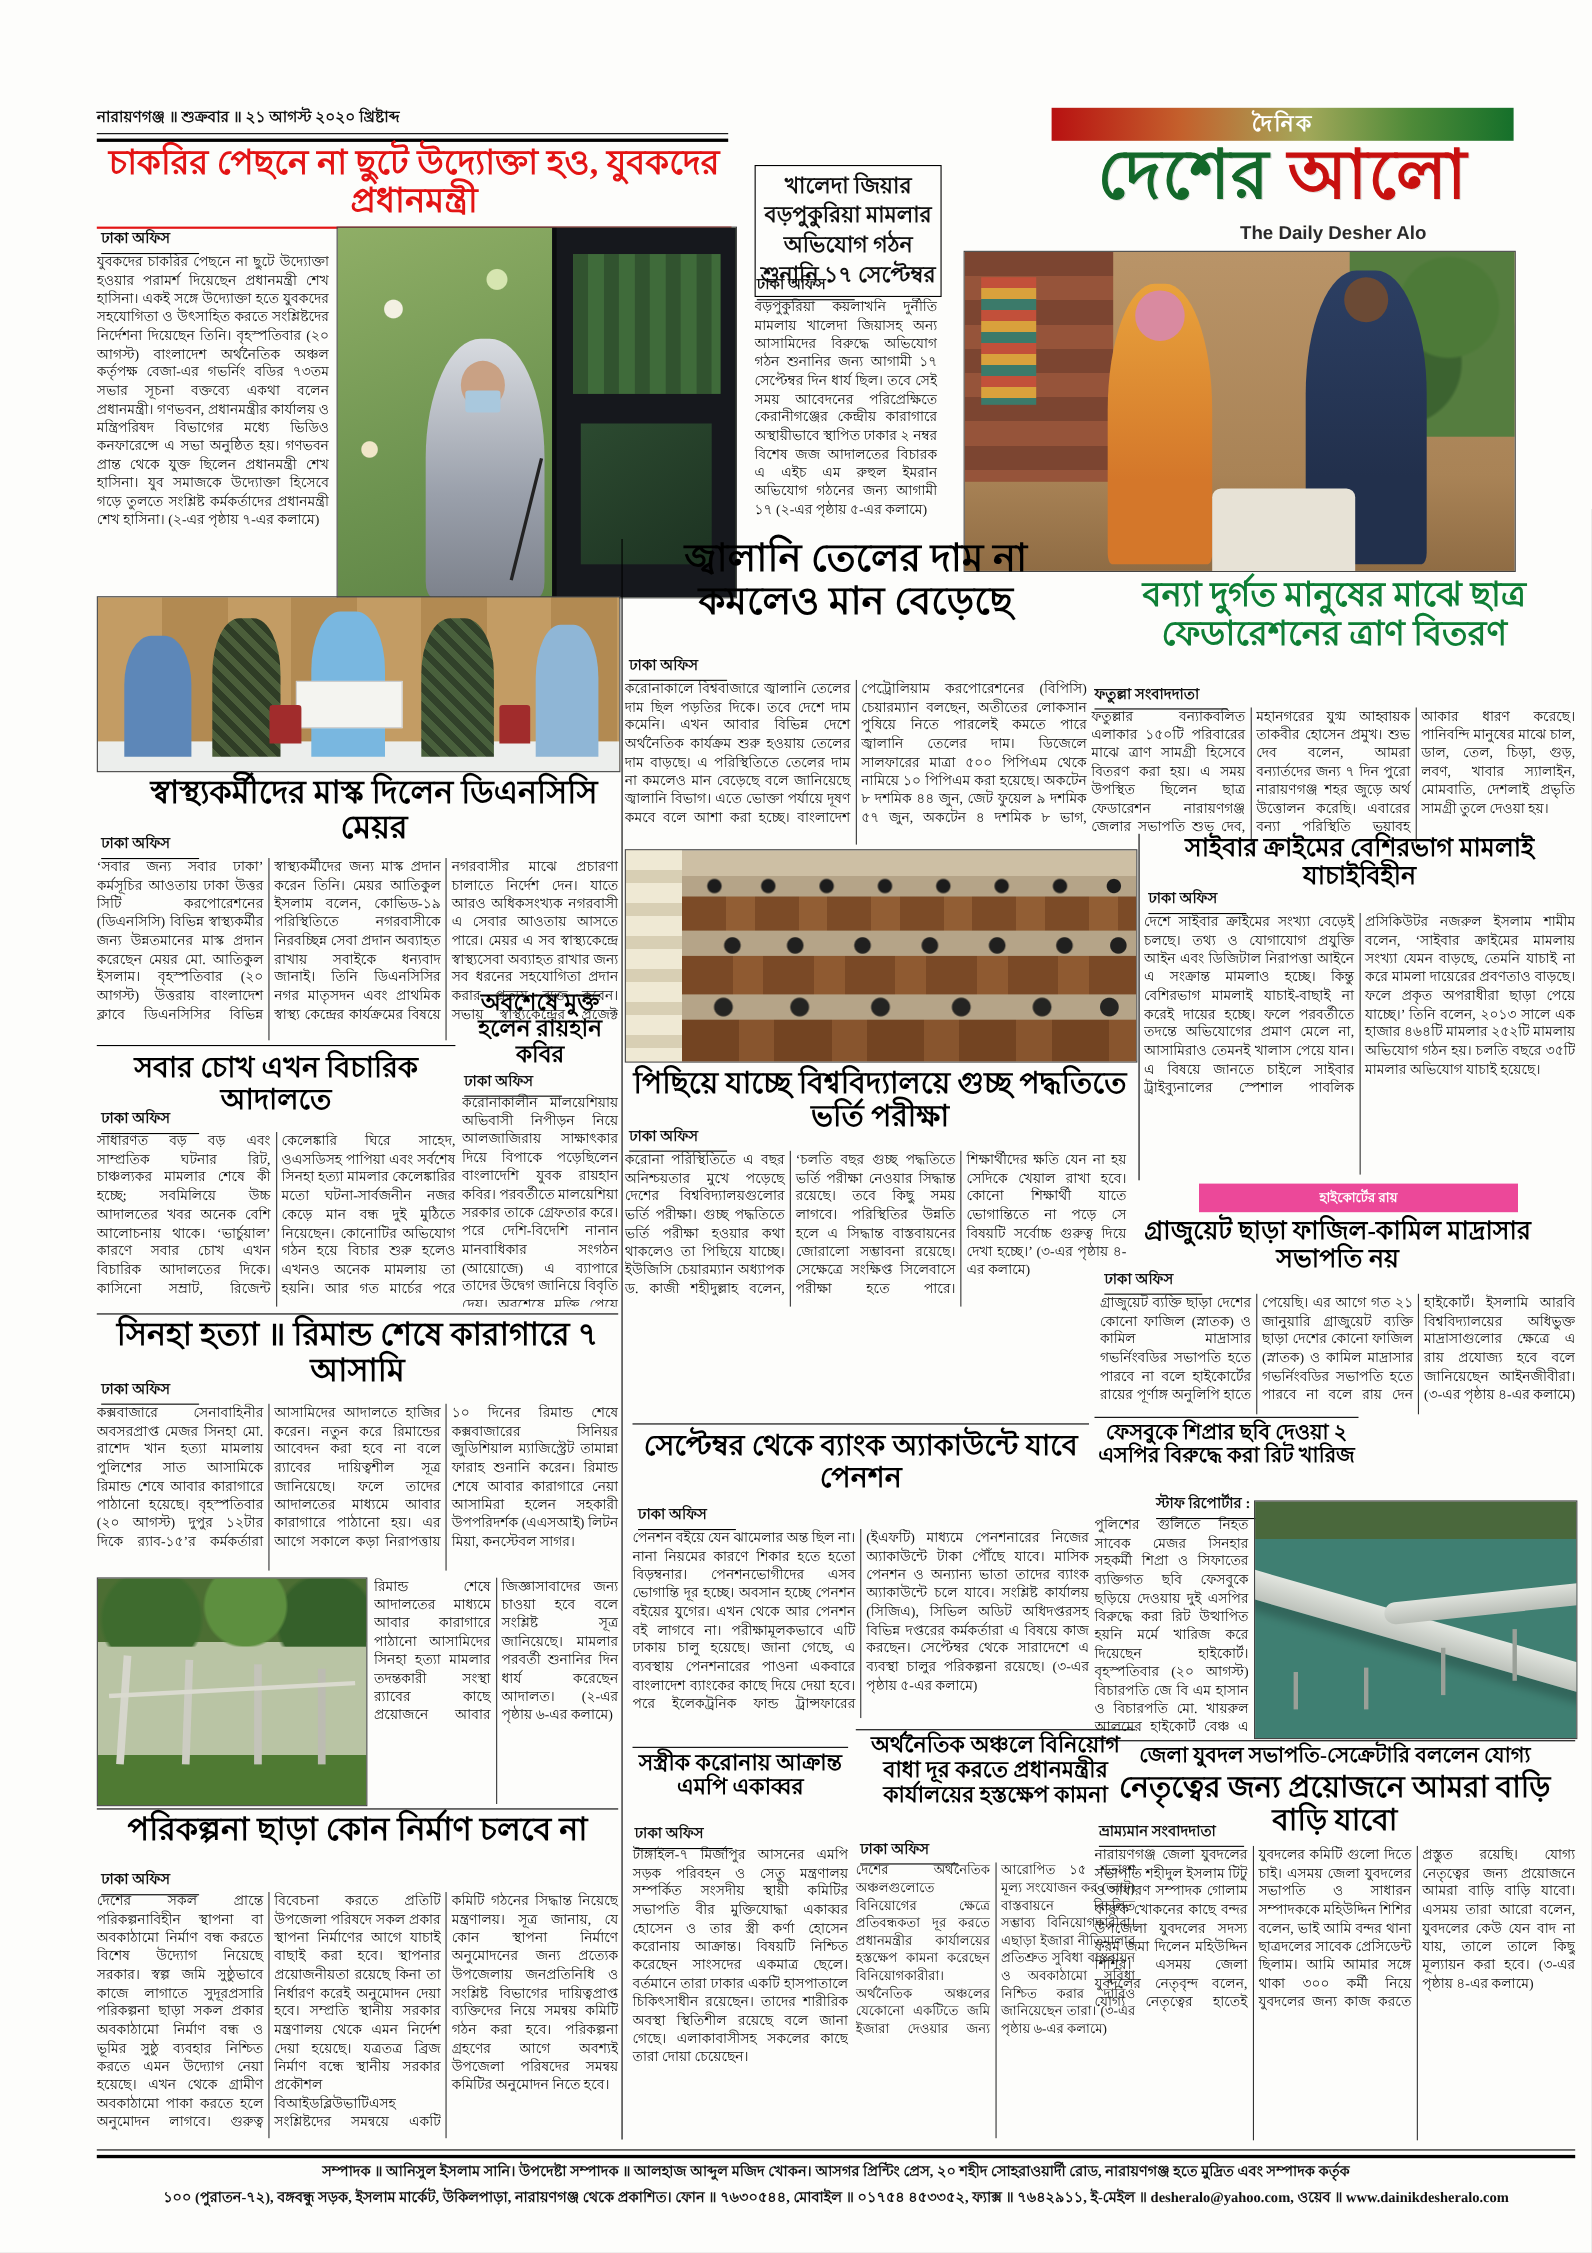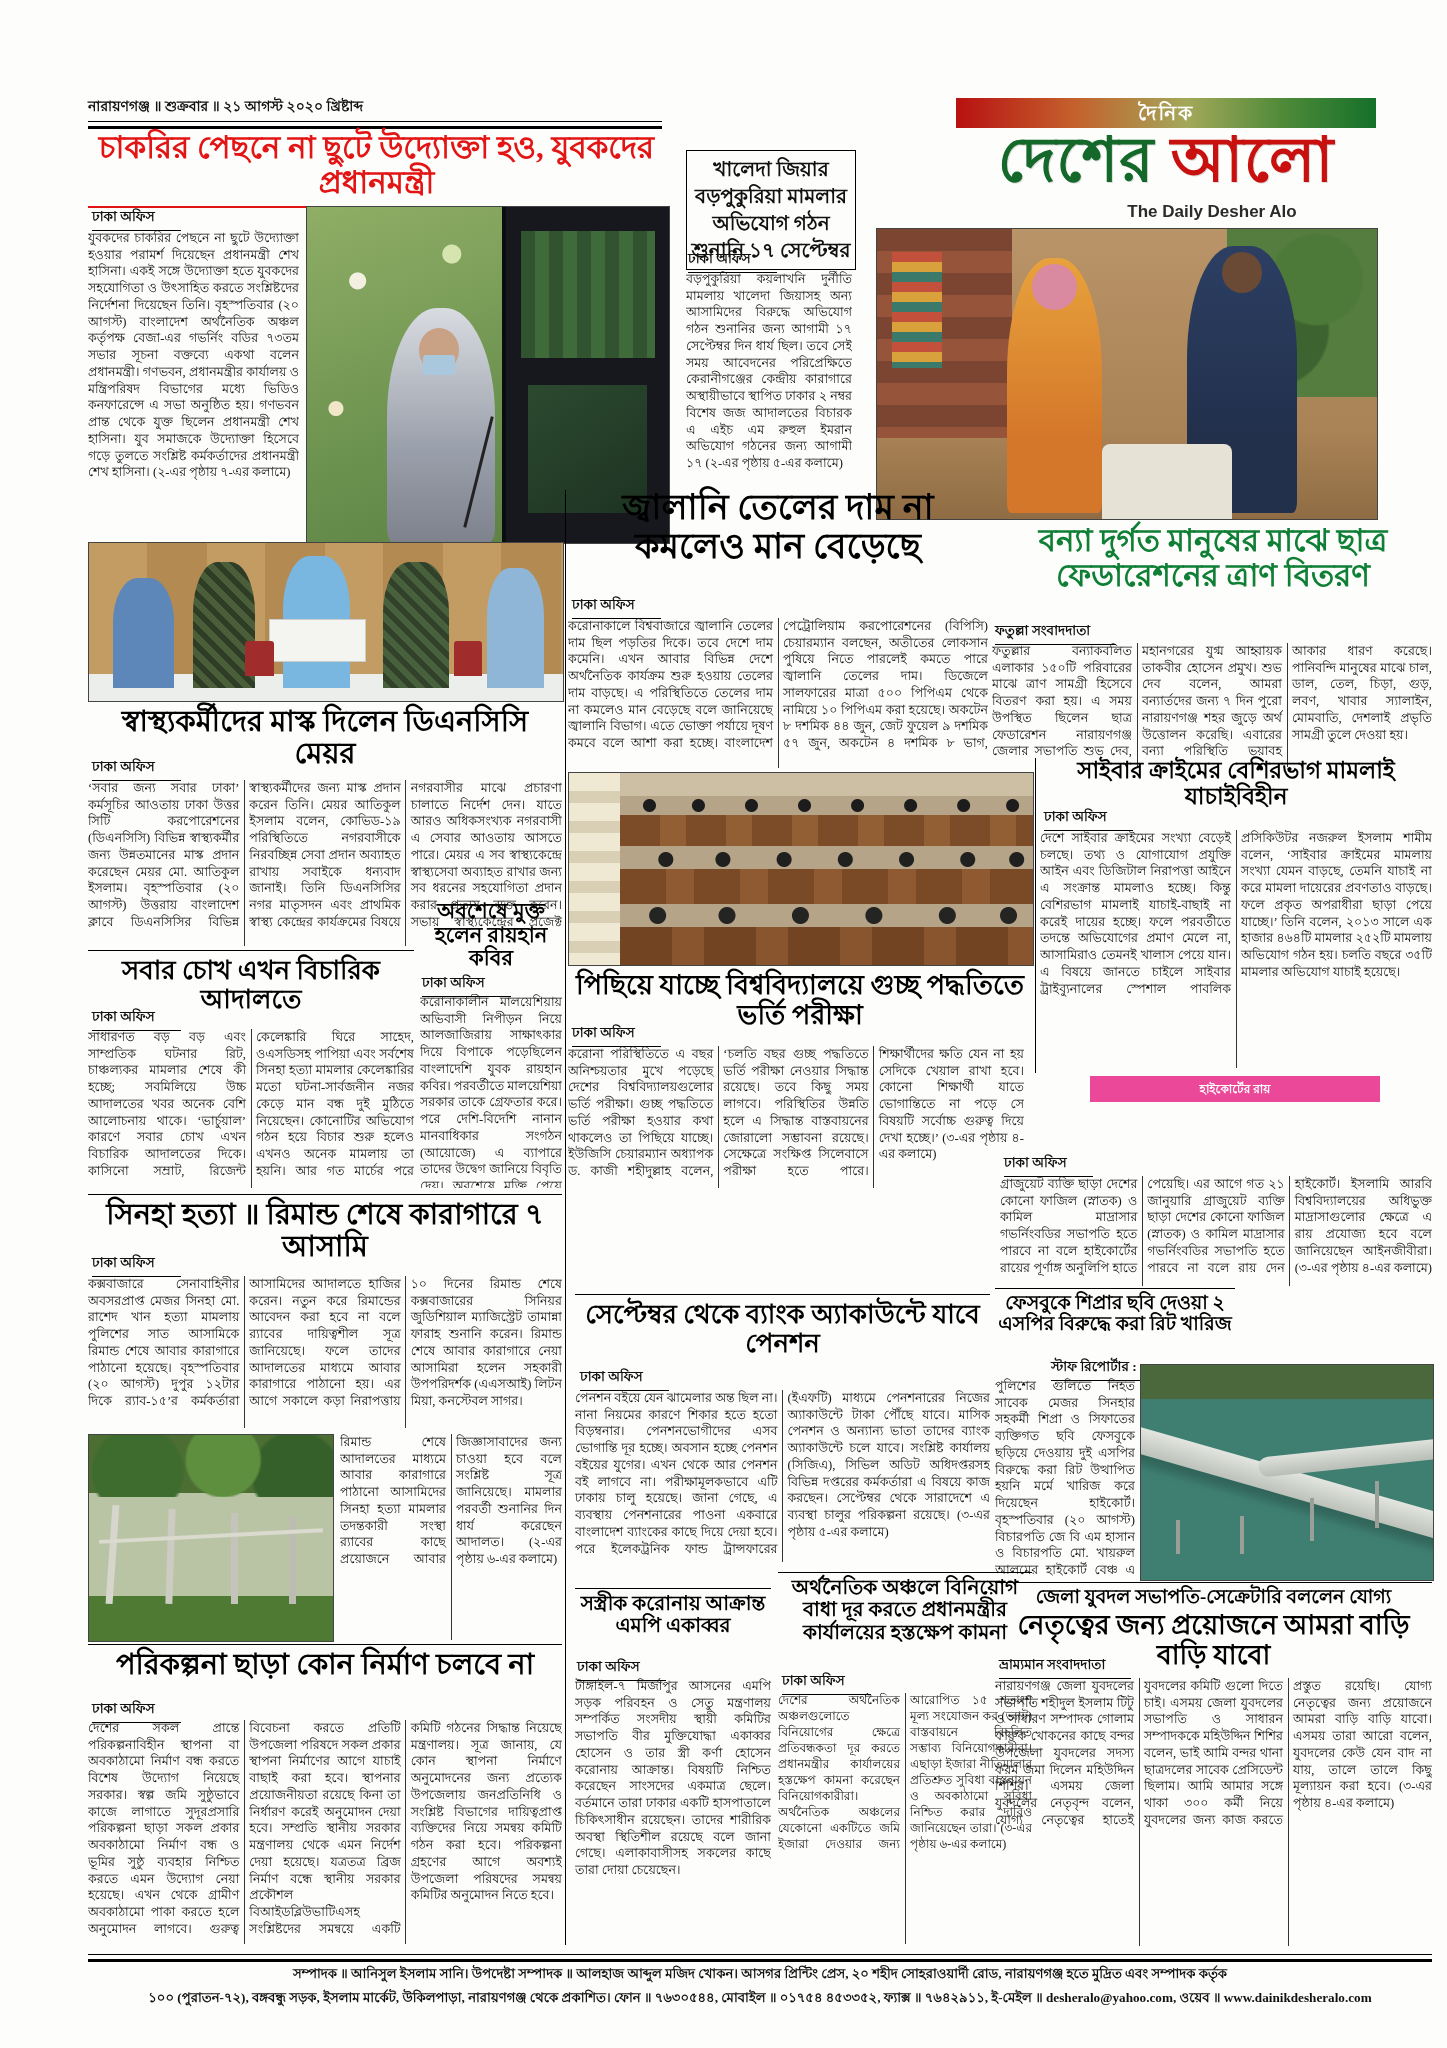--- a/index.html
+++ b/index.html
@@ -90,21 +90,21 @@
     <div class="fig" style="left:0;bottom:0;width:100%;height:17%;background:#eceeec;"></div>
     <div class="fig" style="left:5%;top:22%;width:13%;height:70%;border-radius:40% 40% 0 0;background:#5d87b8;"></div>
     <div class="fig" style="left:22%;top:12%;width:13%;height:80%;border-radius:40% 40% 0 0;background:repeating-linear-gradient(45deg,#4b5e3a 0 6px,#2f3d26 6px 12px);"></div>
     <div class="fig" style="left:41%;top:8%;width:14%;height:84%;border-radius:40% 40% 0 0;background:#79b7e0;"></div>
     <div class="fig" style="left:38%;top:48%;width:20%;height:26%;background:#f4f4f0;border:1px solid #ccc;"></div>
     <div class="fig" style="left:62%;top:12%;width:14%;height:80%;border-radius:40% 40% 0 0;background:repeating-linear-gradient(45deg,#49603c 0 6px,#31412a 6px 12px);"></div>
     <div class="fig" style="left:84%;top:16%;width:12%;height:76%;border-radius:40% 40% 0 0;background:#8fb6d6;"></div>
     <div class="fig" style="left:33%;top:62%;width:6%;height:22%;background:#a12c2c;border-radius:3px 3px 0 0;"></div>
     <div class="fig" style="left:77%;top:62%;width:6%;height:22%;background:#a12c2c;border-radius:3px 3px 0 0;"></div>
   </div>
-  <div class="abs hl" style="left:88px;top:705px;width:474px;font-size:29px;">স্বাস্থ্যকর্মীদের মাস্ক দিলেন ডিএনসিসি মেয়র</div>
+  <div class="abs hl" style="left:103px;top:705px;width:474px;font-size:29px;">স্বাস্থ্যকর্মীদের মাস্ক দিলেন ডিএনসিসি মেয়র</div>
   <div class="abs" style="left:92px;top:756px;"><span class="byline">ঢাকা অফিস</span></div>
   <div class="abs bodytxt c3" style="left:88px;top:780px;width:474px;height:166px;">‘সবার জন্য সবার ঢাকা’ কর্মসূচির আওতায় ঢাকা উত্তর সিটি করপোরেশনের (ডিএনসিসি) বিভিন্ন স্বাস্থ্যকর্মীর জন্য উন্নতমানের মাস্ক প্রদান করেছেন মেয়র মো. আতিকুল ইসলাম। বৃহস্পতিবার (২০ আগস্ট) উত্তরায় বাংলাদেশ ক্লাবে ডিএনসিসির বিভিন্ন স্বাস্থ্যকর্মীদের জন্য মাস্ক প্রদান করেন তিনি। মেয়র আতিকুল ইসলাম বলেন, কোভিড-১৯ পরিস্থিতিতে নগরবাসীকে নিরবচ্ছিন্ন সেবা প্রদান অব্যাহত রাখায় সবাইকে ধন্যবাদ জানাই। তিনি ডিএনসিসির নগর মাতৃসদন এবং প্রাথমিক স্বাস্থ্য কেন্দ্রের কার্যক্রমের বিষয়ে নগরবাসীর মাঝে প্রচারণা চালাতে নির্দেশ দেন। যাতে আরও অধিকসংখ্যক নগরবাসী এ সেবার আওতায় আসতে পারে। মেয়র এ সব স্বাস্থ্যকেন্দ্রে স্বাস্থ্যসেবা অব্যাহত রাখার জন্য সব ধরনের সহযোগিতা প্রদান করার প্রত্যয় ব্যক্ত করেন। সভায় স্বাস্থ্যকেন্দ্রের প্রজেক্ট ম্যানেজাররা তাদের সংস্থার কার্যক্রম তুলে ধরেন। মেয়রকে কৃতজ্ঞতা জানান। অনুষ্ঠানে অন্যান্যের মধ্যে ডিএনসিসির প্রধান স্বাস্থ্য কর্মকর্তা ব্রিগেডিয়ার জেনারেল মোমিনুর রহমান মামুন, নারী মৈত্রী-১, নারী মৈত্রী-২, ঢাকা আহছানিয়া মিশন, বাপসা, ইউটিপিএস, রাজ, এমসিএইচ-এফপি সেন্টার, সূর্যের হাসি নেটওয়ার্ক প্রজেক্টের ম্যানেজাররা উপস্থিত ছিলেন।</div>
 
   <div class="abs photo" style="left:568px;top:772px;width:464px;height:192px;background:linear-gradient(180deg,#cdbfa4 0 12%,#b5a488 12% 100%);">
     <div class="fig" style="left:0;top:0;width:11%;height:100%;background:repeating-linear-gradient(180deg,#efe9d4 0 18px,#d8cfb4 18px 30px);"></div>
     <div class="fig" style="left:11%;top:22%;width:89%;height:16%;background:repeating-linear-gradient(90deg,#7c4b27 0 40px,#925e34 40px 66px);"></div>
     <div class="fig" style="left:11%;top:50%;width:89%;height:18%;background:repeating-linear-gradient(90deg,#7a4926 0 46px,#8f5a31 46px 74px);"></div>
     <div class="fig" style="left:11%;top:80%;width:89%;height:20%;background:repeating-linear-gradient(90deg,#734422 0 52px,#88552e 52px 84px);"></div>
     <div class="fig" style="left:12%;top:12%;width:88%;height:10%;background:radial-gradient(circle at 6% 50%,#1c1c1c 0 6px,transparent 7px),radial-gradient(circle at 18% 50%,#1c1c1c 0 6px,transparent 7px),radial-gradient(circle at 31% 50%,#1c1c1c 0 6px,transparent 7px),radial-gradient(circle at 44% 50%,#1c1c1c 0 6px,transparent 7px),radial-gradient(circle at 57% 50%,#1c1c1c 0 6px,transparent 7px),radial-gradient(circle at 70% 50%,#1c1c1c 0 6px,transparent 7px),radial-gradient(circle at 83% 50%,#1c1c1c 0 6px,transparent 7px),radial-gradient(circle at 95% 50%,#1c1c1c 0 6px,transparent 7px);"></div>
     <div class="fig" style="left:12%;top:40%;width:88%;height:10%;background:radial-gradient(circle at 10% 50%,#20201f 0 7px,transparent 8px),radial-gradient(circle at 24% 50%,#20201f 0 7px,transparent 8px),radial-gradient(circle at 39% 50%,#20201f 0 7px,transparent 8px),radial-gradient(circle at 54% 50%,#20201f 0 7px,transparent 8px),radial-gradient(circle at 69% 50%,#20201f 0 7px,transparent 8px),radial-gradient(circle at 84% 50%,#20201f 0 7px,transparent 8px),radial-gradient(circle at 96% 50%,#20201f 0 7px,transparent 8px);"></div>
@@ -122,20 +122,21 @@
   <div class="abs rule" style="left:88px;top:950px;width:326px;"></div>
   <div class="abs hl" style="left:88px;top:956px;width:326px;font-size:26px;">সবার চোখ এখন বিচারিক আদালতে</div>
   <div class="abs" style="left:92px;top:1006px;"><span class="byline">ঢাকা অফিস</span></div>
   <div class="abs bodytxt c2" style="left:88px;top:1029px;width:326px;height:159px;">সাধারণত বড় বড় এবং সাম্প্রতিক ঘটনার রিট, চাঞ্চল্যকর মামলার শেষে কী হচ্ছে; সবমিলিয়ে উচ্চ আদালতের খবর অনেক বেশি আলোচনায় থাকে। ‘ভার্চুয়াল’ কারণে সবার চোখ এখন বিচারিক আদালতের দিকে। কাসিনো সম্রাট, রিজেন্ট কেলেঙ্কারি ঘিরে সাহেদ, ওএসডিসহ পাপিয়া এবং সর্বশেষ সিনহা হত্যা মামলার কেলেঙ্কারির মতো ঘটনা-সার্বজনীন নজর কেড়ে মান বন্ধ দুই মুঠিতে নিয়েছেন। কোনোটির অভিযোগ গঠন হয়ে বিচার শুরু হলেও এখনও অনেক মামলায় তা হয়নি। আর গত মার্চের পরে করোনা সংক্রমণের কারণে আদালত পাড়া বন্ধ থাকায় এখনও বিচারিক কার্যক্রম পুরোদমে শুরু হয়নি। এসব মামলার জেরে এখন সবার দৃষ্টি বিচারিক আদালতে।</div>
 
   <div class="abs hl" style="left:568px;top:970px;width:464px;font-size:27px;">পিছিয়ে যাচ্ছে বিশ্ববিদ্যালয়ে গুচ্ছ পদ্ধতিতে ভর্তি পরীক্ষা</div>
   <div class="abs" style="left:572px;top:1022px;"><span class="byline">ঢাকা অফিস</span></div>
   <div class="abs bodytxt c3" style="left:568px;top:1046px;width:456px;height:142px;">করোনা পরিস্থিতিতে এ বছর অনিশ্চয়তার মুখে পড়েছে দেশের বিশ্ববিদ্যালয়গুলোর ভর্তি পরীক্ষা। গুচ্ছ পদ্ধতিতে ভর্তি পরীক্ষা হওয়ার কথা থাকলেও তা পিছিয়ে যাচ্ছে। ইউজিসি চেয়ারম্যান অধ্যাপক ড. কাজী শহীদুল্লাহ বলেন, ‘চলতি বছর গুচ্ছ পদ্ধতিতে ভর্তি পরীক্ষা নেওয়ার সিদ্ধান্ত রয়েছে। তবে কিছু সময় লাগবে। পরিস্থিতির উন্নতি হলে এ সিদ্ধান্ত বাস্তবায়নের জোরালো সম্ভাবনা রয়েছে। সেক্ষেত্রে সংক্ষিপ্ত সিলেবাসে পরীক্ষা হতে পারে। শিক্ষার্থীদের ক্ষতি যেন না হয় সেদিকে খেয়াল রাখা হবে। কোনো শিক্ষার্থী যাতে ভোগান্তিতে না পড়ে সে বিষয়টি সর্বোচ্চ গুরুত্ব দিয়ে দেখা হচ্ছে।’ (৩-এর পৃষ্ঠায় ৪-এর কলামে)</div>
 
   <div class="abs tagbar" style="left:1090px;top:1076px;width:290px;">হাইকোর্টের রায়</div>
+  <div class="abs hl" style="left:1000px;top:1106px;width:432px;font-size:23px;">গ্রাজুয়েট ছাড়া ফাজিল-কামিল মাদ্রাসার সভাপতি নয়</div>
   <div class="abs" style="left:1004px;top:1152px;"><span class="byline">ঢাকা অফিস</span></div>
   <div class="abs bodytxt c3" style="left:1000px;top:1176px;width:432px;height:110px;">গ্রাজুয়েট ব্যক্তি ছাড়া দেশের কোনো ফাজিল (স্নাতক) ও কামিল মাদ্রাসার গভর্নিংবডির সভাপতি হতে পারবে না বলে হাইকোর্টের রায়ের পূর্ণাঙ্গ অনুলিপি হাতে পেয়েছি। এর আগে গত ২১ জানুয়ারি গ্রাজুয়েট ব্যক্তি ছাড়া দেশের কোনো ফাজিল (স্নাতক) ও কামিল মাদ্রাসার গভর্নিংবডির সভাপতি হতে পারবে না বলে রায় দেন হাইকোর্ট। ইসলামি আরবি বিশ্ববিদ্যালয়ের অধিভুক্ত মাদ্রাসাগুলোর ক্ষেত্রে এ রায় প্রযোজ্য হবে বলে জানিয়েছেন আইনজীবীরা। (৩-এর পৃষ্ঠায় ৪-এর কলামে)</div>
 
   <div class="abs rule" style="left:995px;top:1288px;width:240px;"></div>
   <div class="abs hl" style="left:995px;top:1292px;width:240px;font-size:19px;">ফেসবুকে শিপ্রার ছবি দেওয়া ২ এসপির বিরুদ্ধে করা রিট খারিজ</div>
   <div class="abs" style="left:1051px;top:1356px;"><span class="byline">স্টাফ রিপোর্টার :</span></div>
   <div class="abs bodytxt" style="left:995px;top:1378px;width:140px;height:200px;">পুলিশের গুলিতে নিহত সাবেক মেজর সিনহার সহকর্মী শিপ্রা ও সিফাতের ব্যক্তিগত ছবি ফেসবুকে ছড়িয়ে দেওয়ায় দুই এসপির বিরুদ্ধে করা রিট উত্থাপিত হয়নি মর্মে খারিজ করে দিয়েছেন হাইকোর্ট। বৃহস্পতিবার (২০ আগস্ট) বিচারপতি জে বি এম হাসান ও বিচারপতি মো. খায়রুল আলমের হাইকোর্ট বেঞ্চ এ আদেশ দেন। আদালতে রিটের পক্ষে শুনানি করেন ব্যারিস্টার মো. হুমায়ন কবির।</div>
 
   <div class="abs photo" style="left:1140px;top:1364px;width:292px;height:215px;background:linear-gradient(180deg,#4a683c 0 16%,#3f7f72 16% 100%);">
     <div class="fig" style="left:-16%;top:52%;width:150%;height:26px;border-radius:16px;background:linear-gradient(180deg,#e3e6e0,#bcc1ba);transform:rotate(16deg);box-shadow:0 10px 8px #00000033;"></div>

